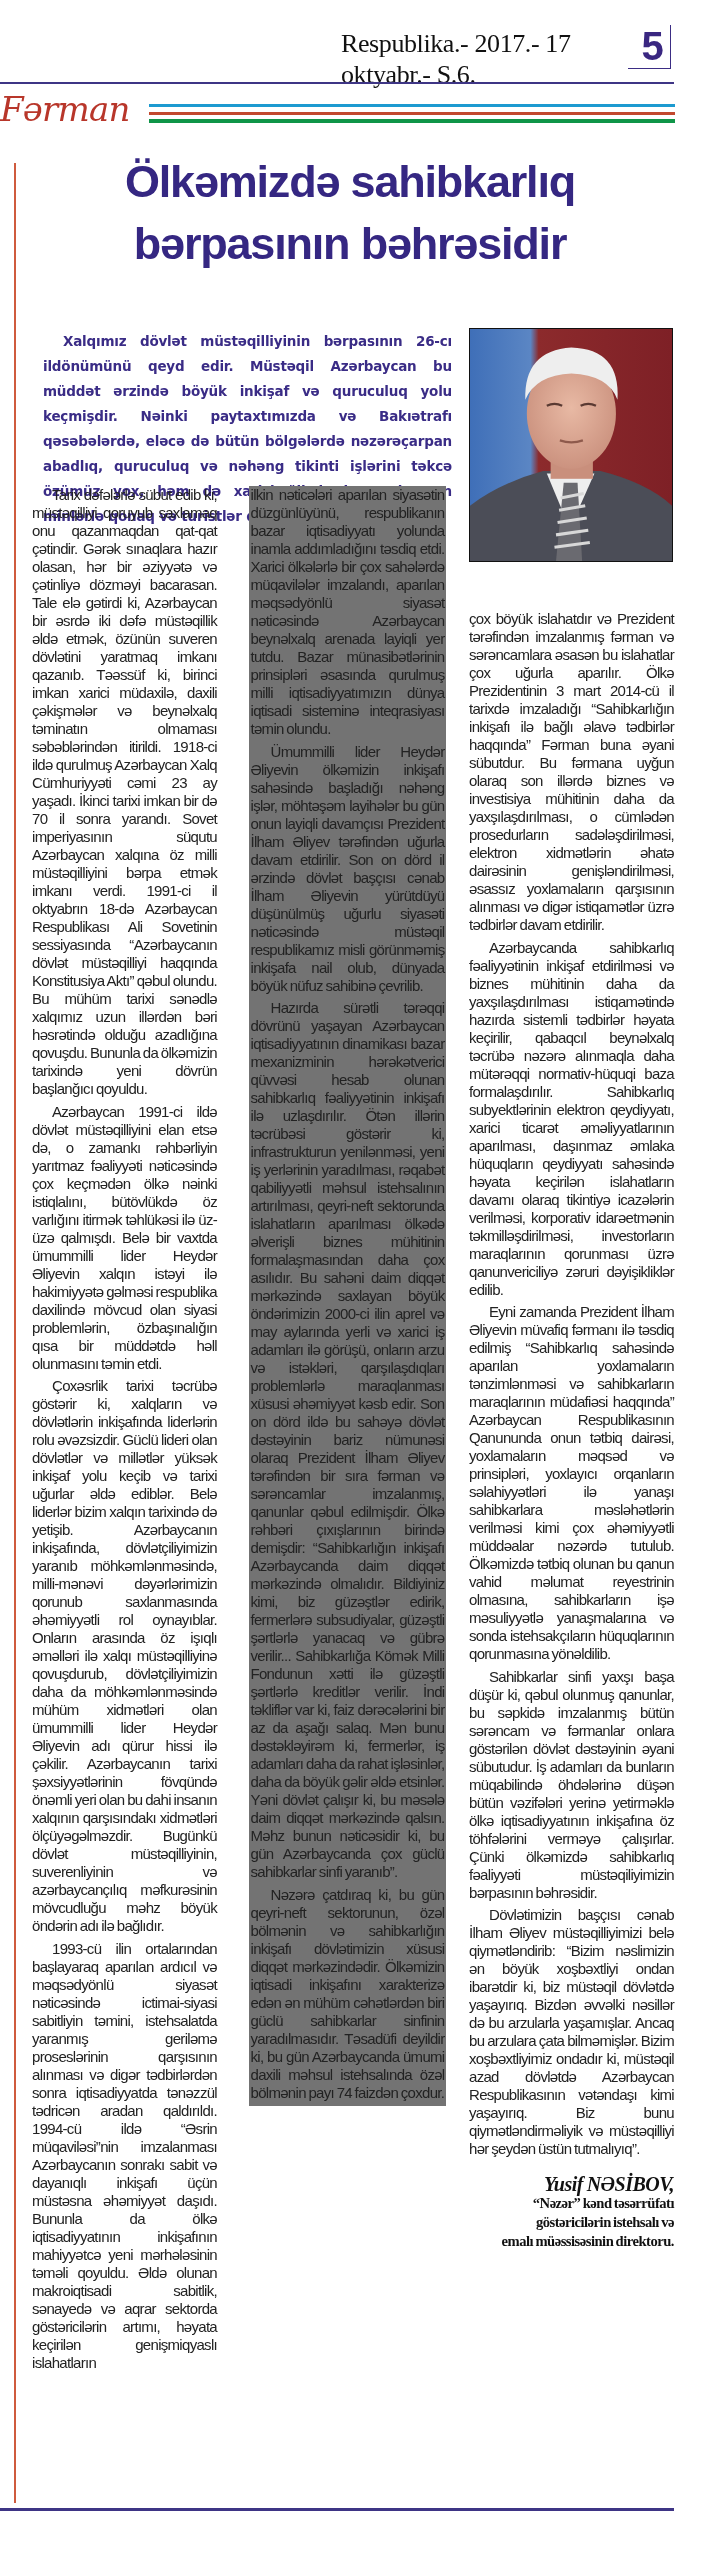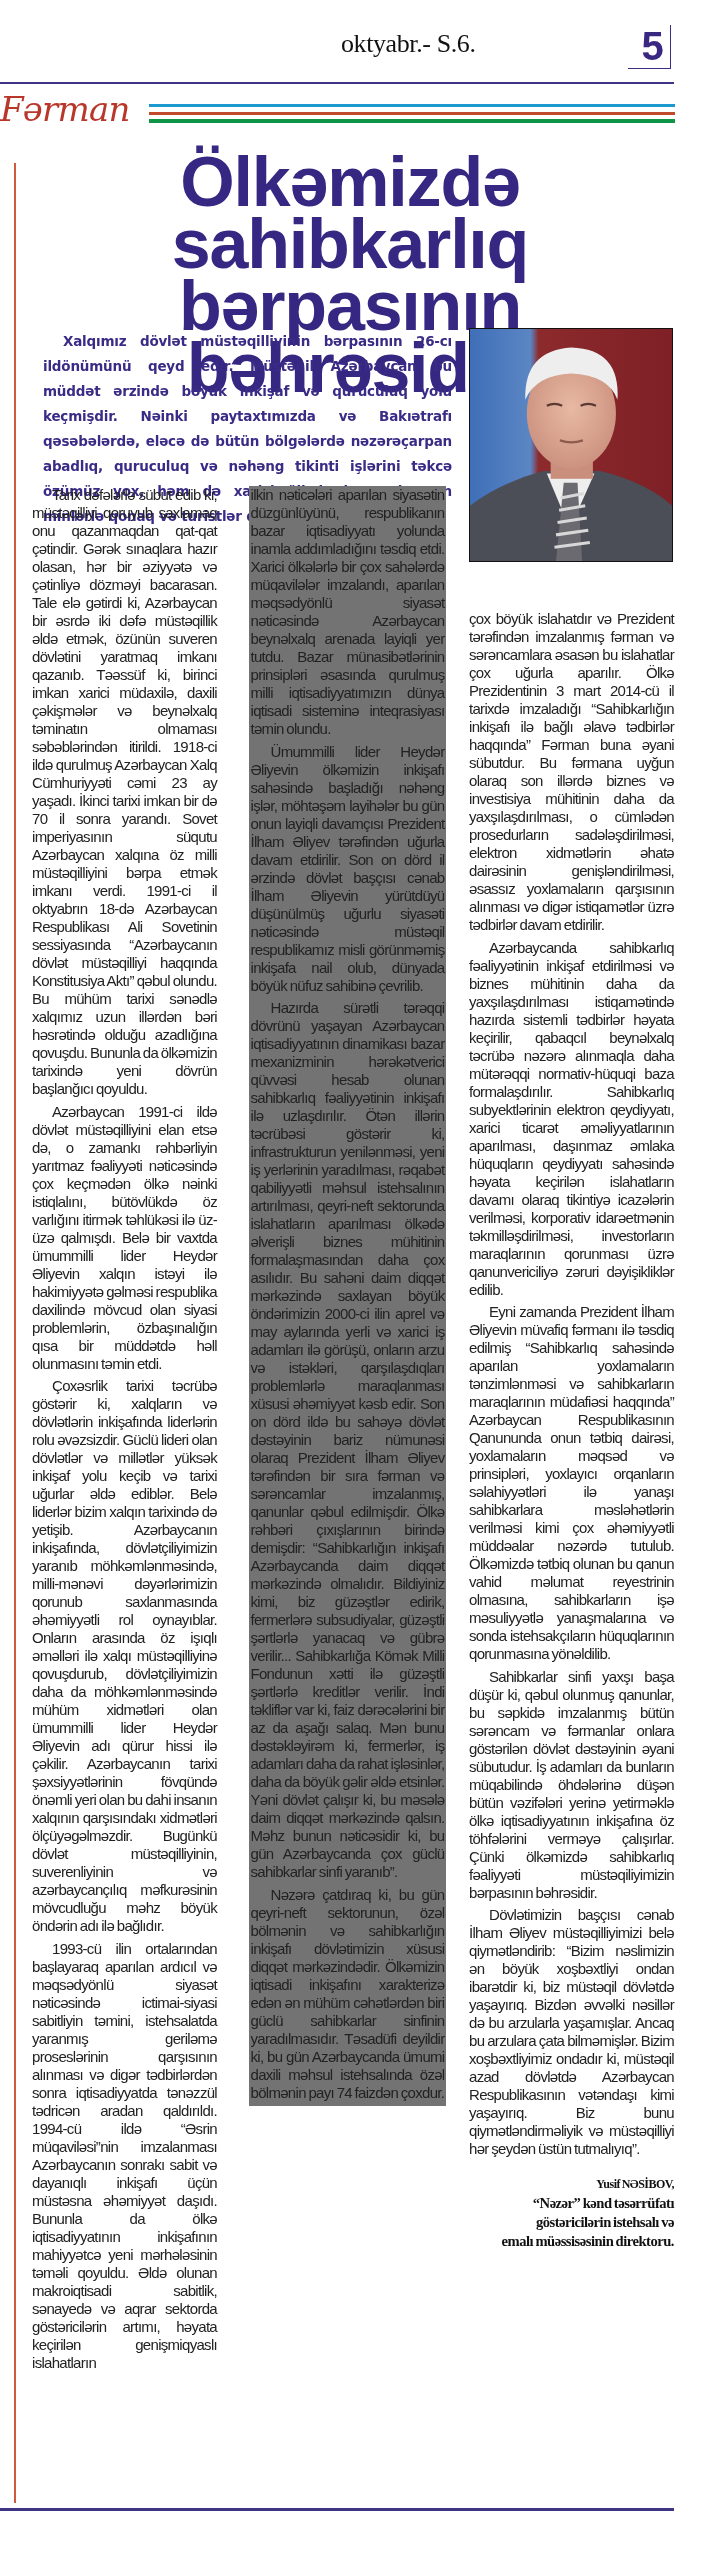--- a/index.html
+++ b/index.html
@@ -15,42 +15,43 @@
   .section-logo { left: 0; top: 86px; width: 139px; height: 46px; font-family: "DejaVu Serif", serif; font-style: italic; font-size: 34px; line-height: 46px; color: #b8362a; letter-spacing: -0.8px; }
   .stripe { left: 149px; width: 526px; height: 3.1px; }
   .stripe.blue { top: 104px; background: #1c9ad0; }
   .stripe.red { top: 112px; height: 3.1px; background: #c2482e; }
   .stripe.green { top: 119px; height: 3.8px; background: #0f9548; }
 
   
   .left-rule { left: 14px; top: 163px; width: 2.3px; height: 2340px; background: #cf5b3e; }
   .bottom-rule { left: 0; top: 2508px; width: 674px; height: 3.1px; background: #3e3585; }
 
-  .headline { left: 23px; top: 151px; width: 654px; text-align: center; font-family: "Liberation Sans", sans-serif; font-weight: bold; font-size: 70px; line-height: 62px; color: #352782; letter-spacing: -1.2px; }
+  .headline { left: 23px; top: 151px; width: 654px; text-align: center; font-family: "Liberation Sans", sans-serif; font-weight: bold; font-size: 45px; line-height: 62px; color: #352782; letter-spacing: -1.2px; }
 
   .lead { left: 43px; top: 329px; width: 409px; font-family: "DejaVu Sans", sans-serif; font-weight: bold; font-size: 13.5px; line-height: 25px; color: #3a2c86; text-align: justify; letter-spacing: -0.2px; }
   .lead p { margin: 0; text-indent: 20px; }
 
   .photo { left: 469px; top: 328px; width: 202px; height: 232px; border: 1.5px solid #111; overflow: hidden; background: #8b2a2a; }
 
   
   .col { font-family: "Liberation Sans", sans-serif; font-size: 15px; line-height: 18px; color: #222; text-align: justify; letter-spacing: -0.7px; word-spacing: -0.8px; hyphens: auto; }
   .col p { margin: 0 0 4.6px 0; text-indent: 20px; }
   .col p.cont { text-indent: 0; }
   .col1 { left: 32px; top: 486px; width: 185px; }
   .col2 { left: 249px; top: 486px; width: 194px; background: #737373; padding: 0 1.5px; }
   .col3 { left: 469px; top: 566px; width: 205px; margin-top: 44px; }
 
   .signature { text-align: right; font-family: "Liberation Serif", serif; font-weight: bold; font-size: 14.6px; line-height: 19px; color: #111; margin-top: 17px; letter-spacing: -0.5px; }
-  .signature .name { font-size: 12px; }
+  .signature .name { font-size: 20px; font-style: italic; }
 </style>
 </head>
 <body>
 
 <div class="abs source">
+  <div>Respublika.- 2017.- 17</div>
   <div>oktyabr.- S.6.</div>
 </div>
 <div class="abs page-box">
   <span class="page-num">5</span>
 </div>
 <div class="abs top-rule"></div>
 
 <div class="abs section-logo">Fərman</div>
 <div class="abs stripe blue"></div>
 <div class="abs stripe red"></div>

